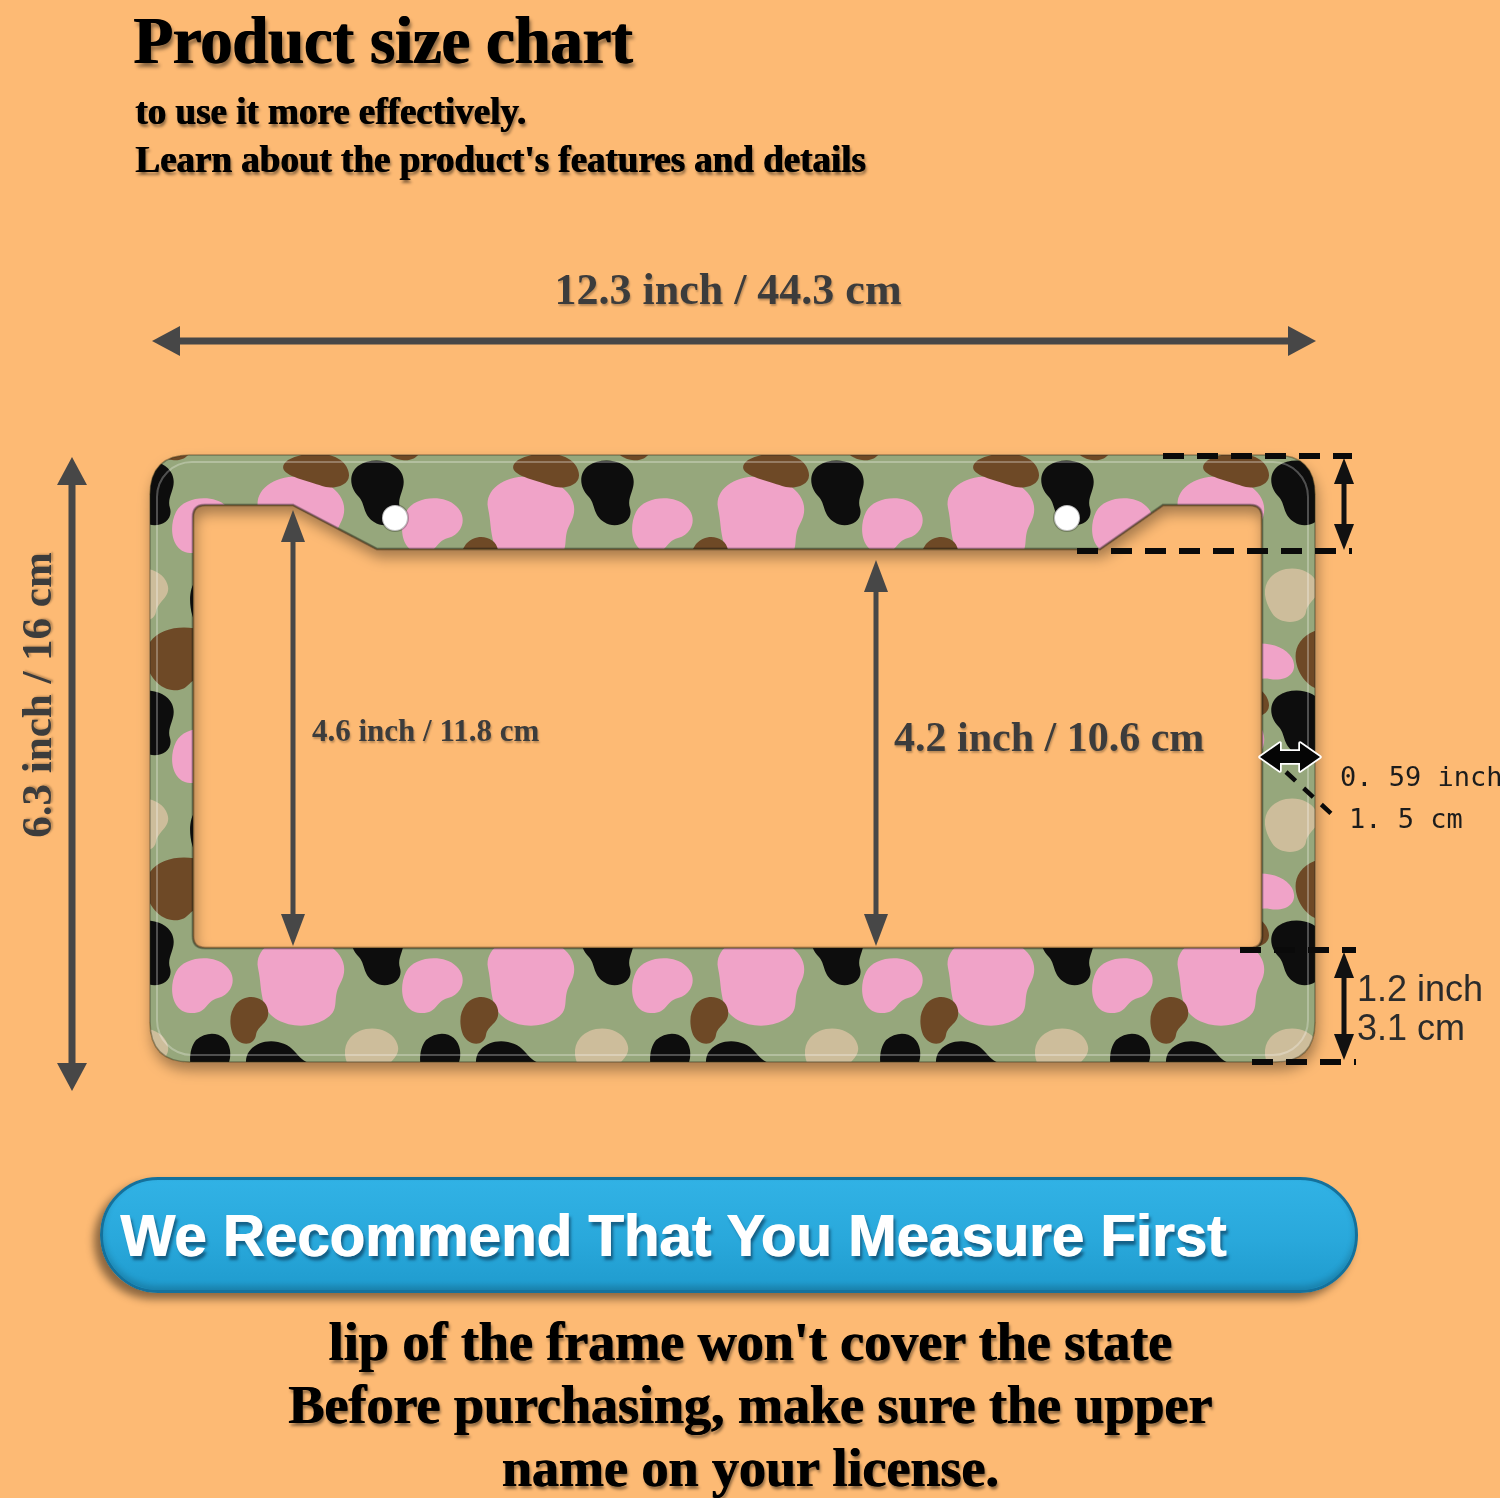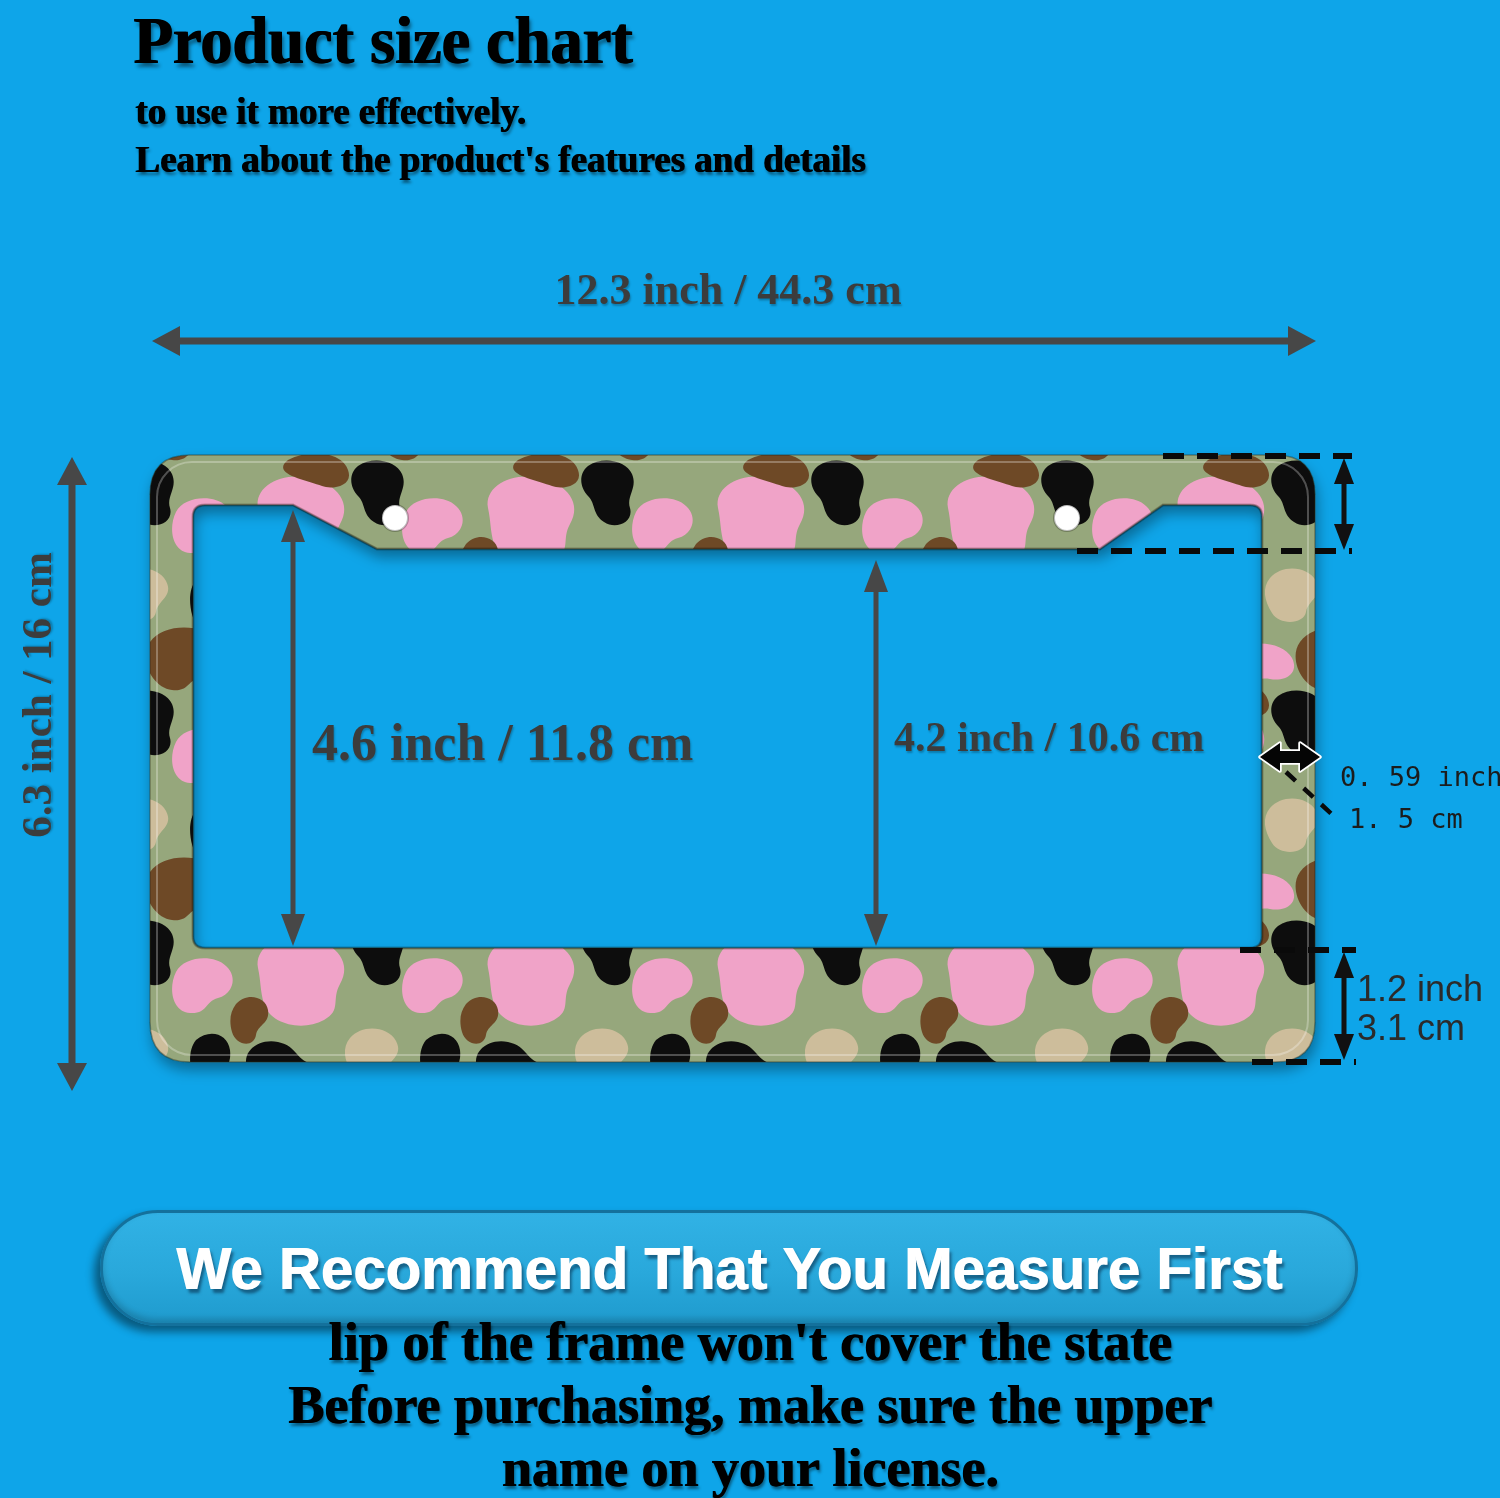--- a/index.html
+++ b/index.html
@@ -1,18 +1,18 @@
 <!DOCTYPE html>
 <html><head>
 <meta charset="utf-8">
 <style>
   html,body { margin:0; padding:0; background:#ffffff; }
   #canvas {
     position:relative; width:1500px; height:1498px;
-    background:#0ea5e9; overflow:hidden;
+    background:#fdba74; overflow:hidden;
     font-family:"Liberation Serif", serif;
   }
   #diagram-svg { position:absolute; left:0; top:0; }
 
   .title {
     position:absolute; left:133px; top:2px;
     font-size:67px; font-weight:bold; color:#000;
     letter-spacing:0px; transform:scaleX(0.96); transform-origin:left top;
     text-shadow:1.5px 0 0 #000, 3px 4px 4px rgba(0,0,0,0.45);
     white-space:nowrap;
@@ -23,45 +23,45 @@
     text-shadow:1px 0 0 #000, 2px 3px 3px rgba(0,0,0,0.45);
     white-space:nowrap;
   }
   .dim-serif {
     position:absolute; color:#3c3c3c; font-weight:bold;
     font-family:"Liberation Serif", serif; white-space:nowrap;
     text-shadow:1px 2px 2px rgba(0,0,0,0.25);
   }
   .dim-width { left:728px; top:264px; font-size:44px; transform:translateX(-50%); }
   .dim-height { left:36px; top:695px; font-size:43px; transform:translate(-50%,-50%) rotate(-90deg); }
-  .dim-inner-left  { left:312px; top:713px; font-size:52px; }
+  .dim-inner-left  { left:312px; top:713px; font-size:31px; }
   .dim-inner-right { left:894px; top:713px; font-size:42px; }
 
   .dim-sans {
     position:absolute; color:#2b2b2b; font-weight:normal;
     font-family:"Liberation Sans", sans-serif; white-space:nowrap;
     font-size:36px; line-height:39px;
   }
   .lip-top    { left:1357px; top:466px; }
   .lip-bottom { left:1357px; top:969px; }
 
   .dim-mono {
     position:absolute; color:#1c1c1c;
     font-family:"DejaVu Sans Mono", monospace; white-space:nowrap;
     font-size:27px;
   }
   .side-inch { left:1340px; top:761px; }
   .side-cm   { left:1349px; top:803px; }
 
   .banner {
-    position:absolute; left:100px; top:1210px; width:1252px; height:110px;
+    position:absolute; left:100px; top:1177px; width:1252px; height:110px;
     background:linear-gradient(180deg,#31b2e5 0%, #29a8db 55%, #1f9bce 100%);
     border:3px solid #14719c; border-radius:60px;
     box-shadow:-6px 6px 9px rgba(0,0,0,0.45), inset 0 -4px 6px rgba(0,0,0,0.18);
-    display:flex; align-items:center; justify-content:center;
+    display:flex; align-items:center; 
   }
   .banner-text {
     font-family:"Liberation Sans", sans-serif; font-weight:bold;
     font-size:60px; color:#ffffff; white-space:nowrap;
     transform:scaleX(0.97);
     text-shadow:1px 0 0 #fff, 3px 4px 3px rgba(8,48,78,0.6);
   }
   .footer {
     position:absolute; left:0; top:1311px; width:1500px;
     text-align:center; font-size:54px; font-weight:bold; color:#000;

